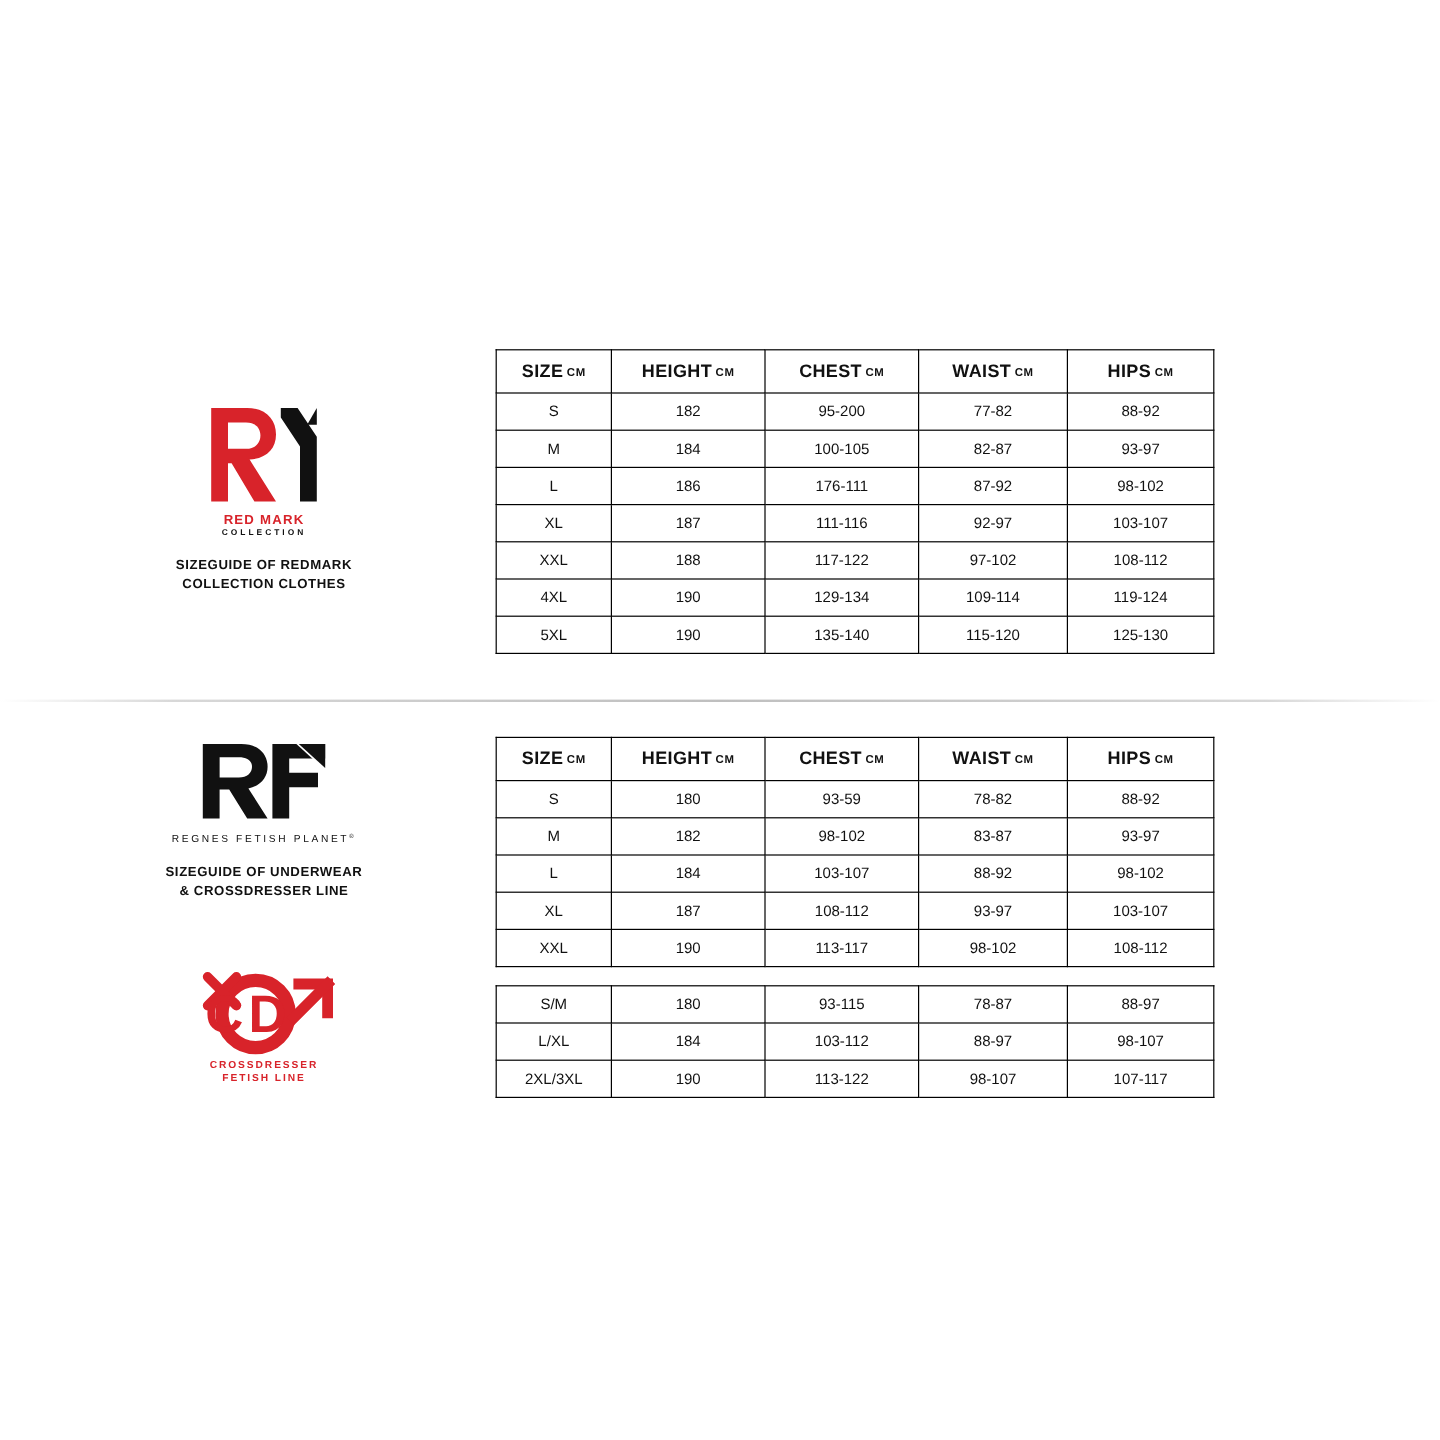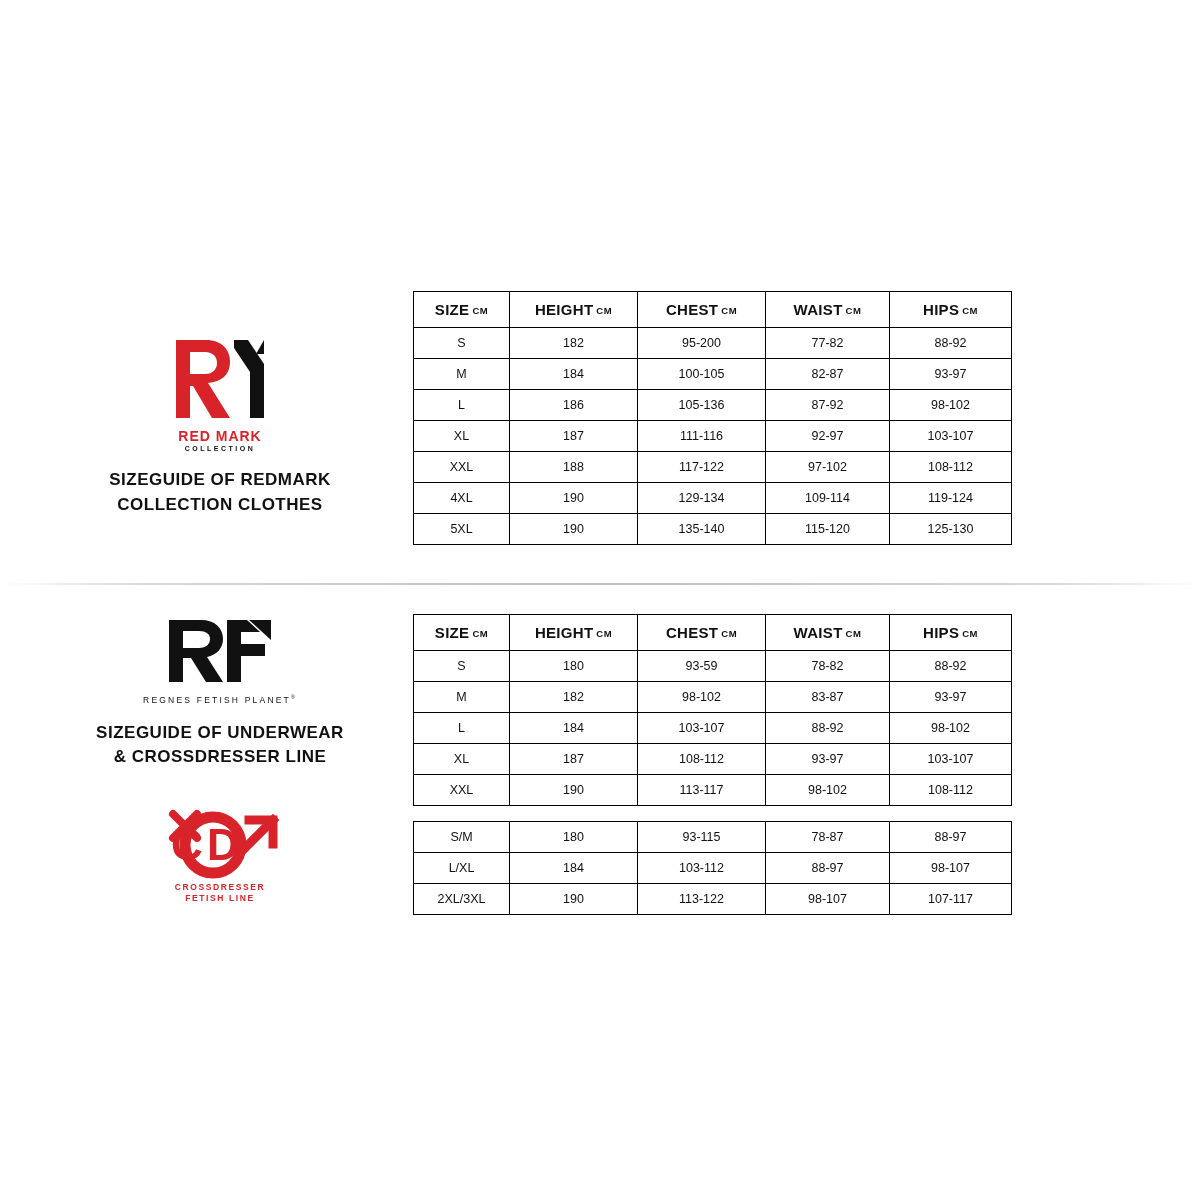--- a/index.html
+++ b/index.html
@@ -43,35 +43,35 @@
 
   .logo-rm {
     width: 120px;
     height: 92px;
     margin: 0 auto 6px auto;
     position: relative;
   }
   .logo-rm svg, .logo-rfp svg, .logo-crd svg { display: block; }
 
   .logo-wordmark {
-    font-size: 14px;
+    font-size: 11px;
     font-weight: bold;
     letter-spacing: 1px;
     color: #d8232a;
     margin-top: 2px;
   }
   .logo-subwordmark {
     font-size: 7px;
     font-weight: bold;
     letter-spacing: 2.5px;
     color: #111;
     margin-top: 1px;
   }
   .brand-caption {
-    font-size: 17px;
+    font-size: 11px;
     font-weight: bold;
     letter-spacing: 0.5px;
     line-height: 1.45;
     color: #111;
     margin-top: 16px;
   }
 
   .logo-rfp {
     width: 118px;
     height: 78px;
@@ -193,21 +193,21 @@
       <tr>
           <td>M</td>
           <td>184</td>
           <td>100-105</td>
           <td>82-87</td>
           <td>93-97</td>
         </tr>
       <tr>
           <td>L</td>
           <td>186</td>
-          <td>105-136</td>
+          <td>176-111</td>
           <td>87-92</td>
           <td>98-102</td>
         </tr>
       <tr>
           <td>XL</td>
           <td>187</td>
           <td>111-116</td>
           <td>92-97</td>
           <td>103-107</td>
         </tr>

